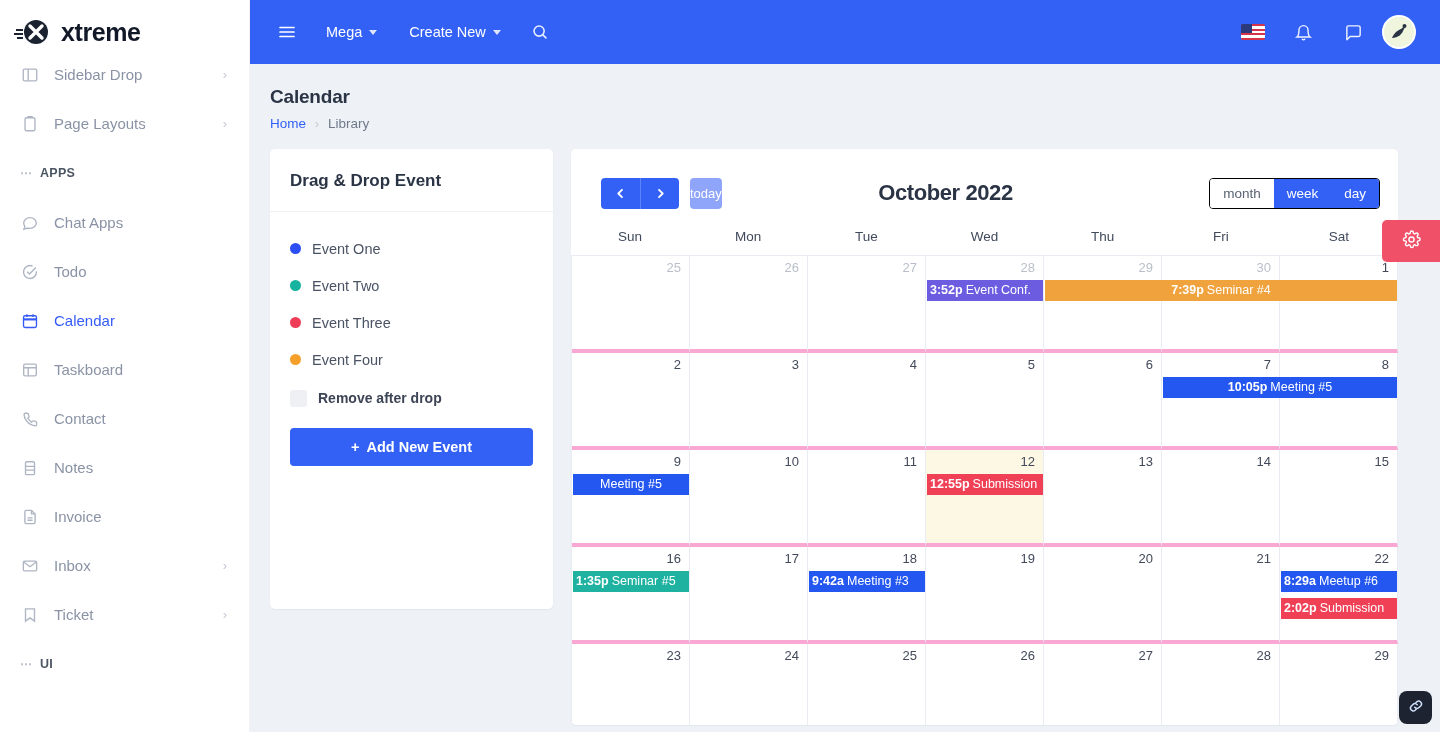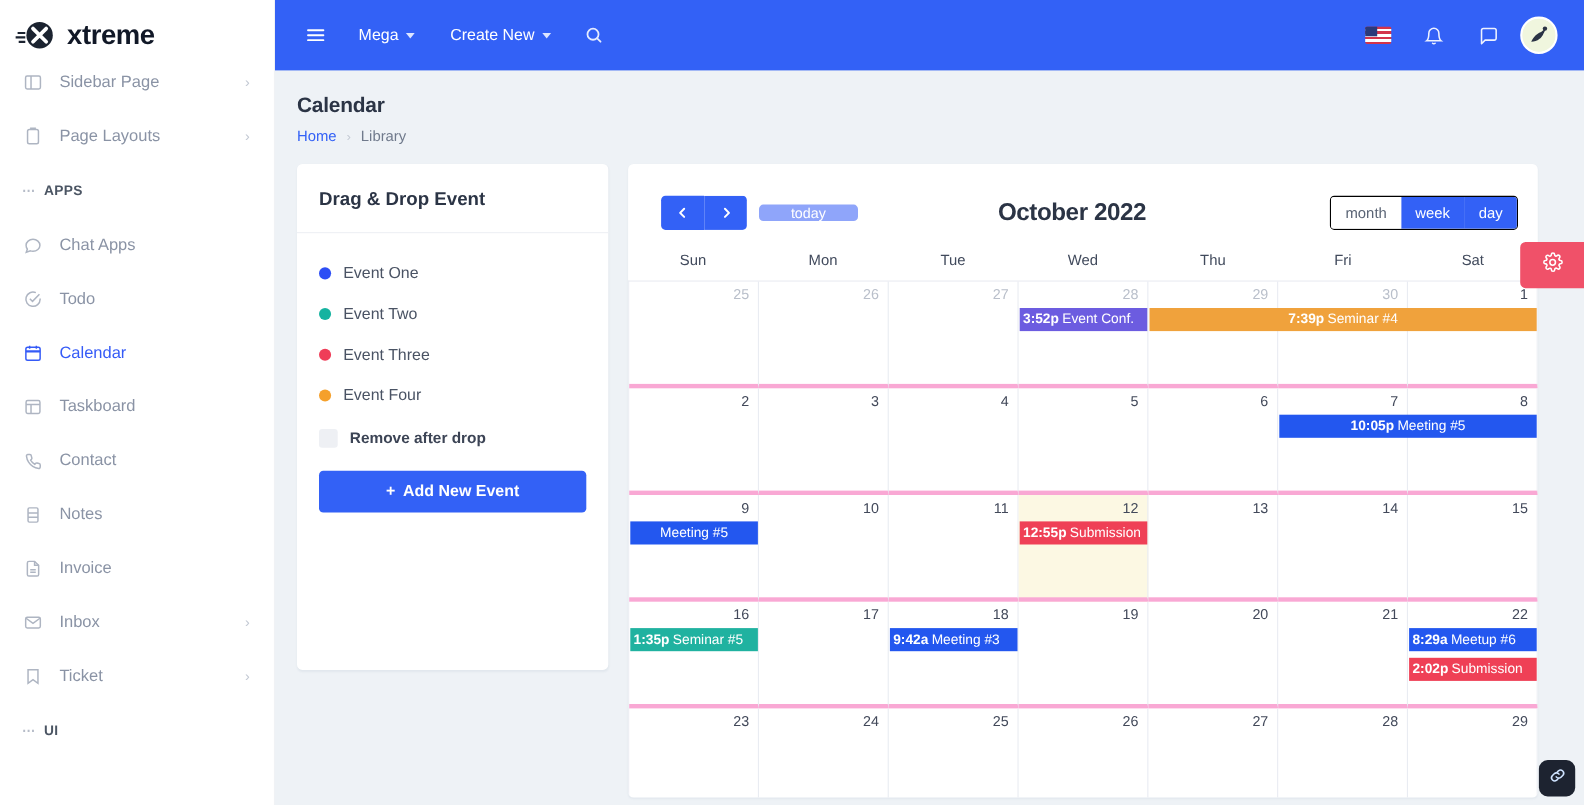--- a/index.html
+++ b/index.html
@@ -140,21 +140,21 @@
   .cal-toolbar { display: flex; align-items: center; padding: 0 18px 0 30px; height: 48px; }
   .tb-group { display: flex; }
   .nav-btn {
     width: 39px; height: 31px; background: #3361f6; color: #fff;
     border: none; display: flex; align-items: center; justify-content: center;
     cursor: pointer; font-size: 13px;
   }
   .nav-btn:first-child { border-radius: 4px 0 0 4px; }
   .nav-btn:last-child { border-radius: 0 4px 4px 0; border-left: 1px solid rgba(255,255,255,.22); }
   .today-btn {
-    margin-left: 11px; height: 15px; padding: 0 29px;
+    margin-left: 11px; height: 31px; padding: 0 0;
     background: #8fa5fa; color: #fff; border: none; border-radius: 4px;
     font-size: 13px; cursor: pointer; font-family: inherit;
   }
   .cal-title {
     flex: 1 1 auto; text-align: center;
     font-size: 22px; font-weight: bold; color: #2b3445; letter-spacing: -0.4px;
     margin-left: -40px;
   }
   .view-group { display: flex; border: 1px solid #000000; border-radius: 4px; overflow: hidden; }
   .view-btn {
@@ -222,21 +222,21 @@
 
   <div class="nav-scroll">
 
     <div class="nav-item">
       <span class="ni-icon">
         <svg width="18" height="18" viewBox="0 0 20 20" fill="none" stroke="currentColor" stroke-width="1.5">
           <rect x="2.5" y="3.5" width="15" height="13" rx="1.6"></rect>
             <path d="M8 3.5v13"></path>
         </svg>
       </span>
-      <span class="ni-label">Sidebar Page</span>
+      <span class="ni-label">Sidebar Drop</span>
       <span class="ni-arrow">›</span>
     </div>
 
     <div class="nav-item">
       <span class="ni-icon">
         <svg width="18" height="18" viewBox="0 0 20 20" fill="none" stroke="currentColor" stroke-width="1.5">
           <rect x="4.5" y="3" width="11" height="14.5" rx="1.8"></rect>
             <path d="M7.8 3V1.8h4.4V3"></path>
         </svg>
       </span>

